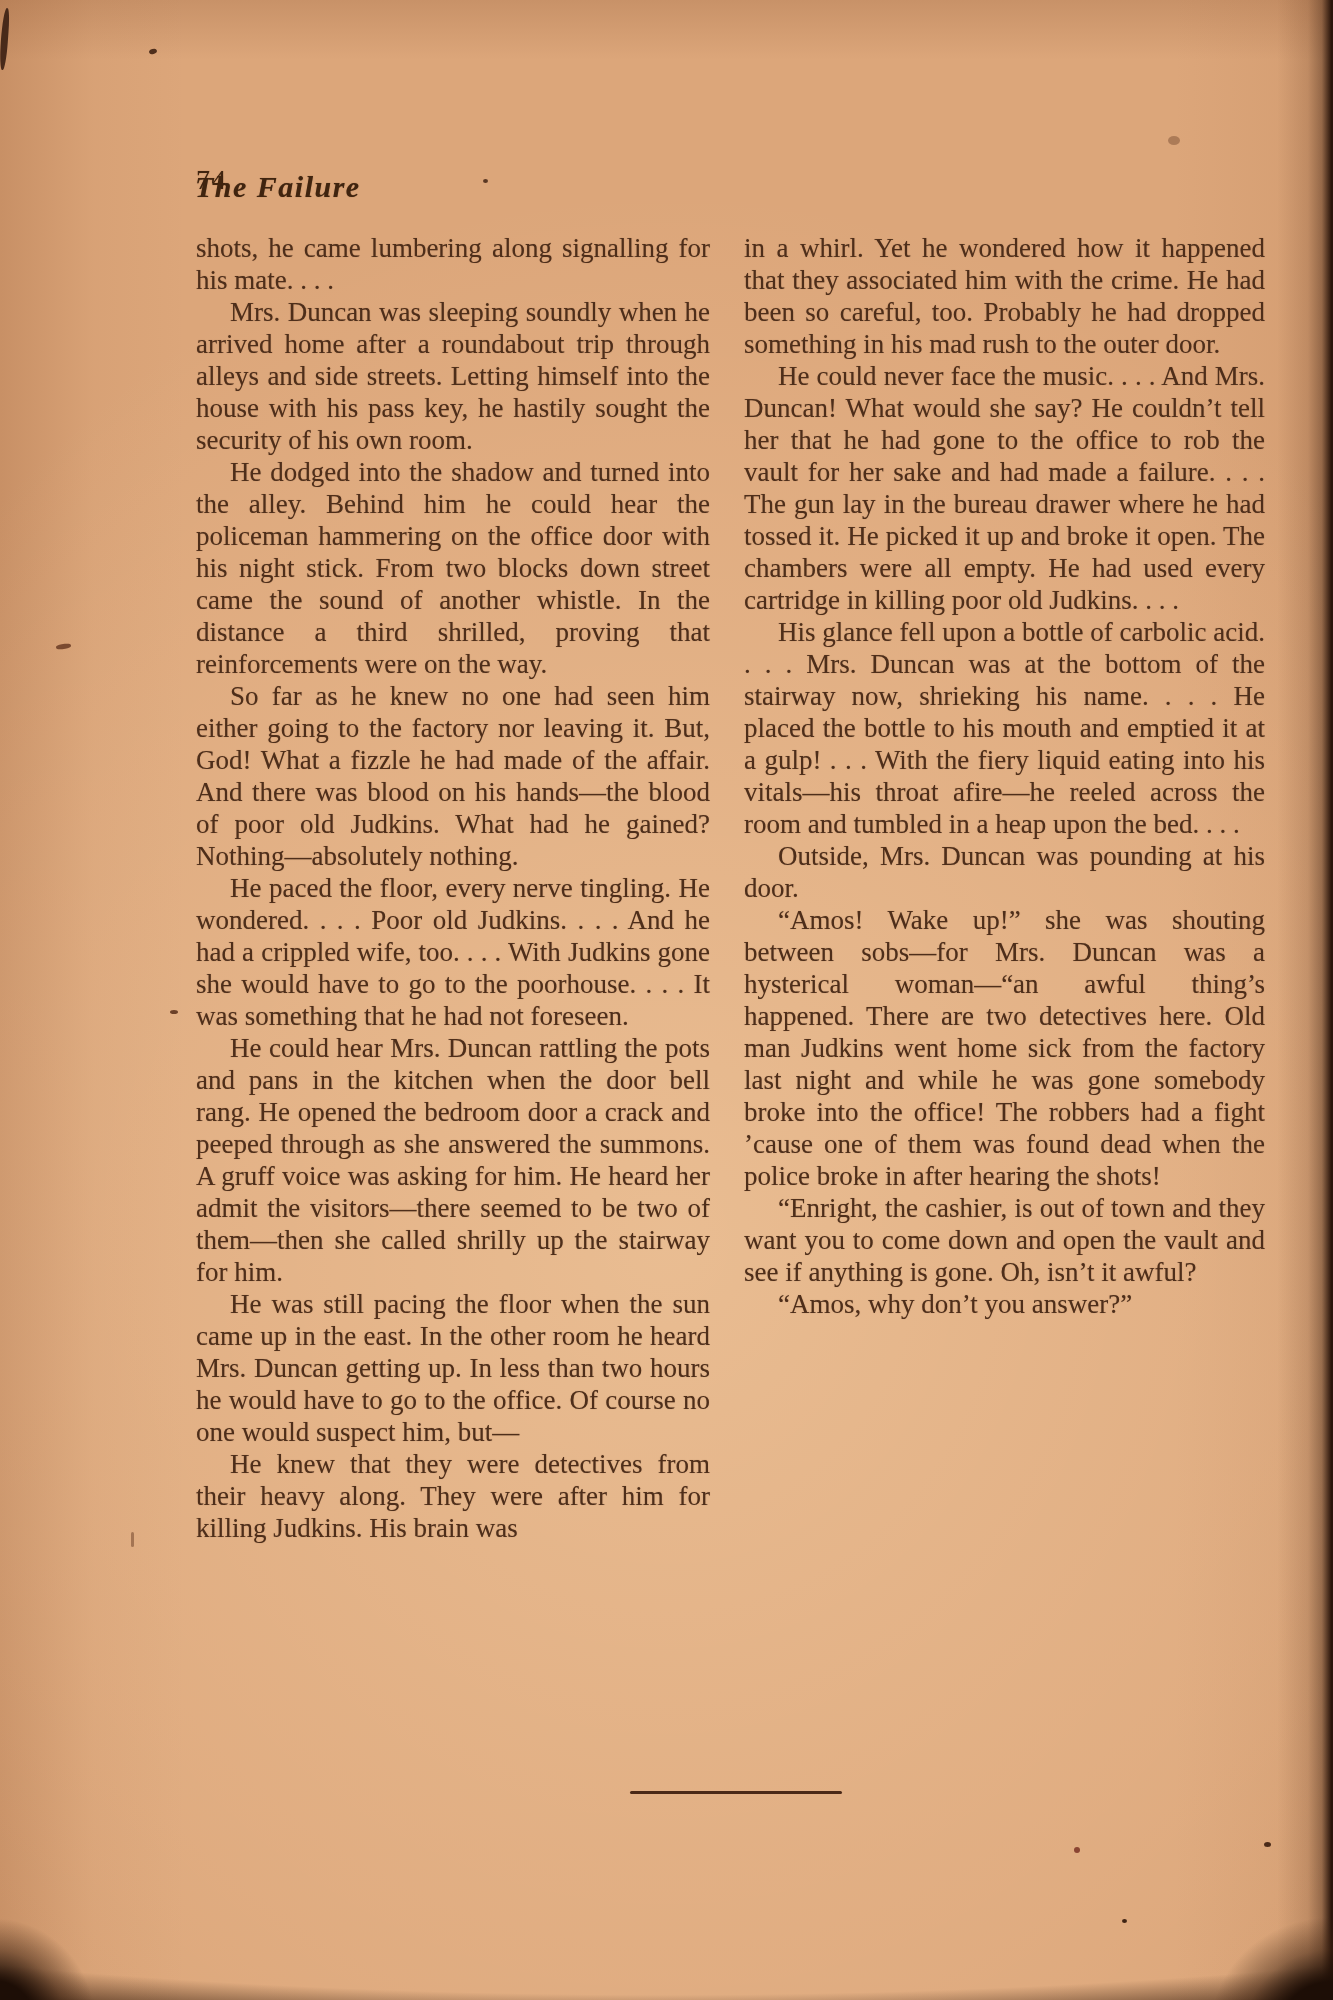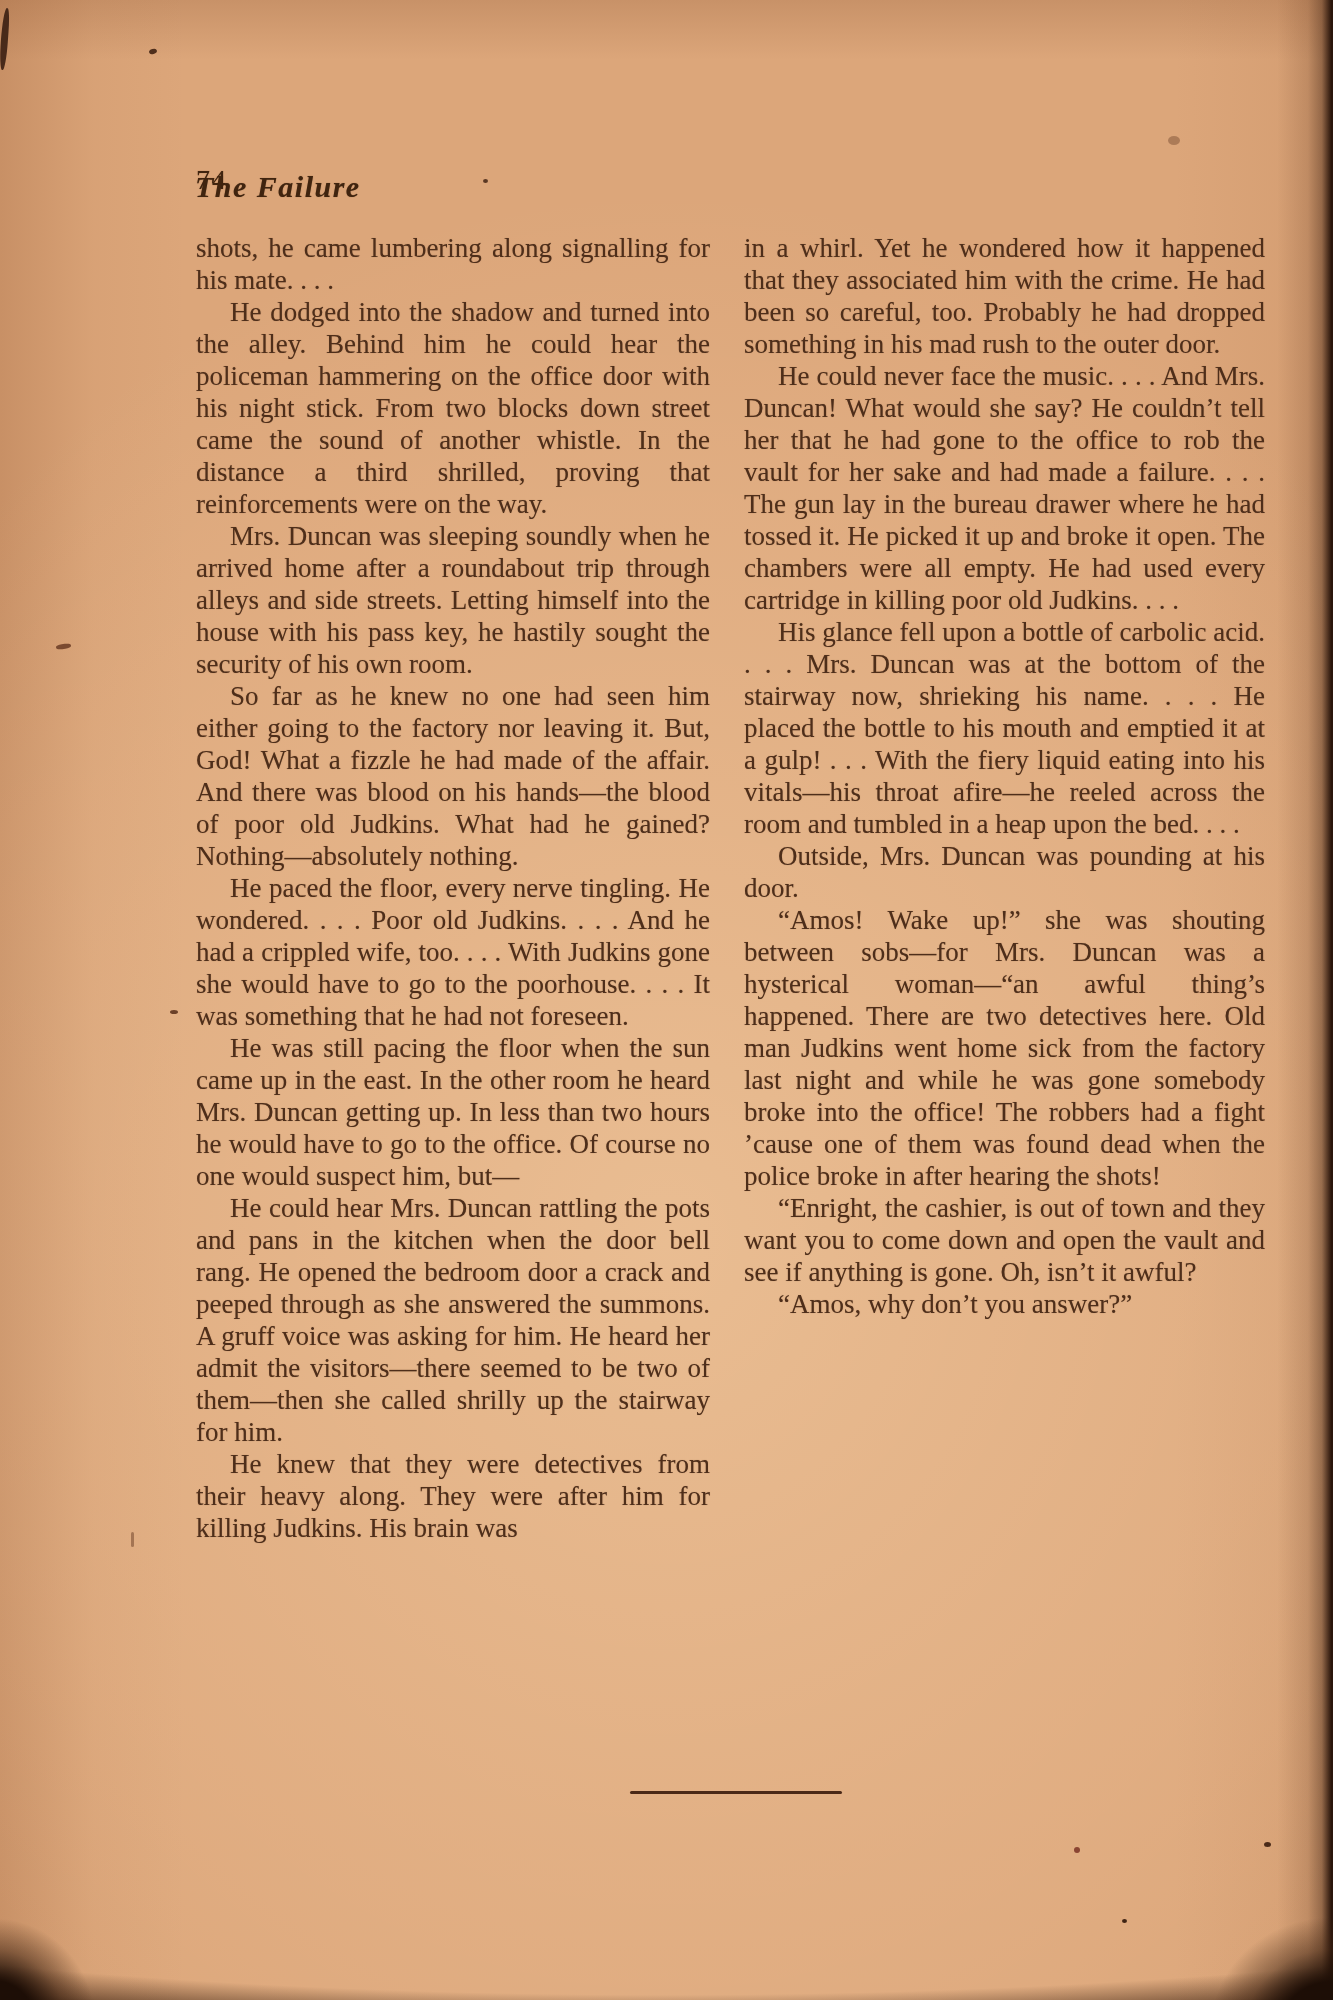--- a/index.html
+++ b/index.html
@@ -102,26 +102,26 @@
 </head>
 <body>
 
 <div class="page">
 
   <div class="page-num">74</div>
   <div class="running-title">The Failure</div>
 
   <div class="col col-left">
       <p class="par"><span class="rm">shots, he came lumbering along signalling for his mate. . . .</span></p>
+      <p class="par indent"><span class="rm">Mrs. Duncan was sleeping soundly when he arrived home after a roundabout trip through alleys and side streets. Letting himself into the house with his pass key, he hastily sought the security of his own room.</span></p>
       <p class="par indent"><span class="rm">He dodged into the shadow and turned into the alley. Behind him he could hear the policeman hammering on the office door with his night stick. From two blocks down street came the sound of another whistle. In the distance a third shrilled, proving that reinforcements were on the way.</span></p>
-      <p class="par indent"><span class="rm">Mrs. Duncan was sleeping soundly when he arrived home after a roundabout trip through alleys and side streets. Letting himself into the house with his pass key, he hastily sought the security of his own room.</span></p>
       <p class="par indent"><span class="rm">So far as he knew no one had seen him either going to the factory nor leaving it. But, God! What a fizzle he had made of the affair. And there was blood on his hands—the blood of poor old Judkins. What had he gained? Nothing—absolutely nothing.</span></p>
       <p class="par indent"><span class="rm">He paced the floor, every nerve tingling. He wondered. . . . Poor old Judkins. . . . And he had a crippled wife, too. . . . With Judkins gone she would have to go to the poorhouse. . . . It was something that he had not foreseen.</span></p>
+      <p class="par indent"><span class="rm">He could hear Mrs. Duncan rattling the pots and pans in the kitchen when the door bell rang. He opened the bedroom door a crack and peeped through as she answered the summons. A gruff voice was asking for him. He heard her admit the visitors—there seemed to be two of them—then she called shrilly up the stairway for him.</span></p>
       <p class="par indent"><span class="rm">He was still pacing the floor when the sun came up in the east. In the other room he heard Mrs. Duncan getting up. In less than two hours he would have to go to the office. Of course no one would suspect him, but—</span></p>
-      <p class="par indent"><span class="rm">He could hear Mrs. Duncan rattling the pots and pans in the kitchen when the door bell rang. He opened the bedroom door a crack and peeped through as she answered the summons. A gruff voice was asking for him. He heard her admit the visitors—there seemed to be two of them—then she called shrilly up the stairway for him.</span></p>
       <p class="par indent"><span class="rm">He knew that they were detectives from their heavy along. They were after him for killing Judkins. His brain was</span></p>
     </div>
   <div class="col col-right">
       <p class="par"><span class="rm">in a whirl. Yet he wondered how it happened that they associated him with the crime. He had been so careful, too. Probably he had dropped something in his mad rush to the outer door.</span></p>
       <p class="par indent"><span class="rm">He could never face the music. . . . And Mrs. Duncan! What would she say? He couldn’t tell her that he had gone to the office to rob the vault for her sake and had made a failure. . . . The gun lay in the bureau drawer where he had tossed it. He picked it up and broke it open. The chambers were all empty. He had used every cartridge in killing poor old Judkins. . . .</span></p>
       <p class="par indent"><span class="rm">His glance fell upon a bottle of carbolic acid. . . . Mrs. Duncan was at the bottom of the stairway now, shrieking his name. . . . He placed the bottle to his mouth and emptied it at a gulp! . . . With the fiery liquid eating into his vitals—his throat afire—he reeled across the room and tumbled in a heap upon the bed. . . .</span></p>
       <p class="par indent"><span class="rm">Outside, Mrs. Duncan was pounding at his door.</span></p>
       <p class="par indent"><span class="rm">“Amos! Wake up!” she was shouting between sobs—for Mrs. Duncan was a hysterical woman—“an awful thing’s happened. There are two detectives here. </span><span class="em">Old man Judkins went home sick from the factory last night and while he was gone somebody broke into the office! The robbers had a fight ’cause one of them was found dead when the police broke in after hearing the shots!</span></p>
       <p class="par indent"><span class="em">“Enright, the cashier, is out of town and they want you to come down and open the vault and see if anything is gone. Oh, isn’t it awful?</span></p>
       <p class="par indent"><span class="em">“Amos, why don’t you answer?”</span></p>

